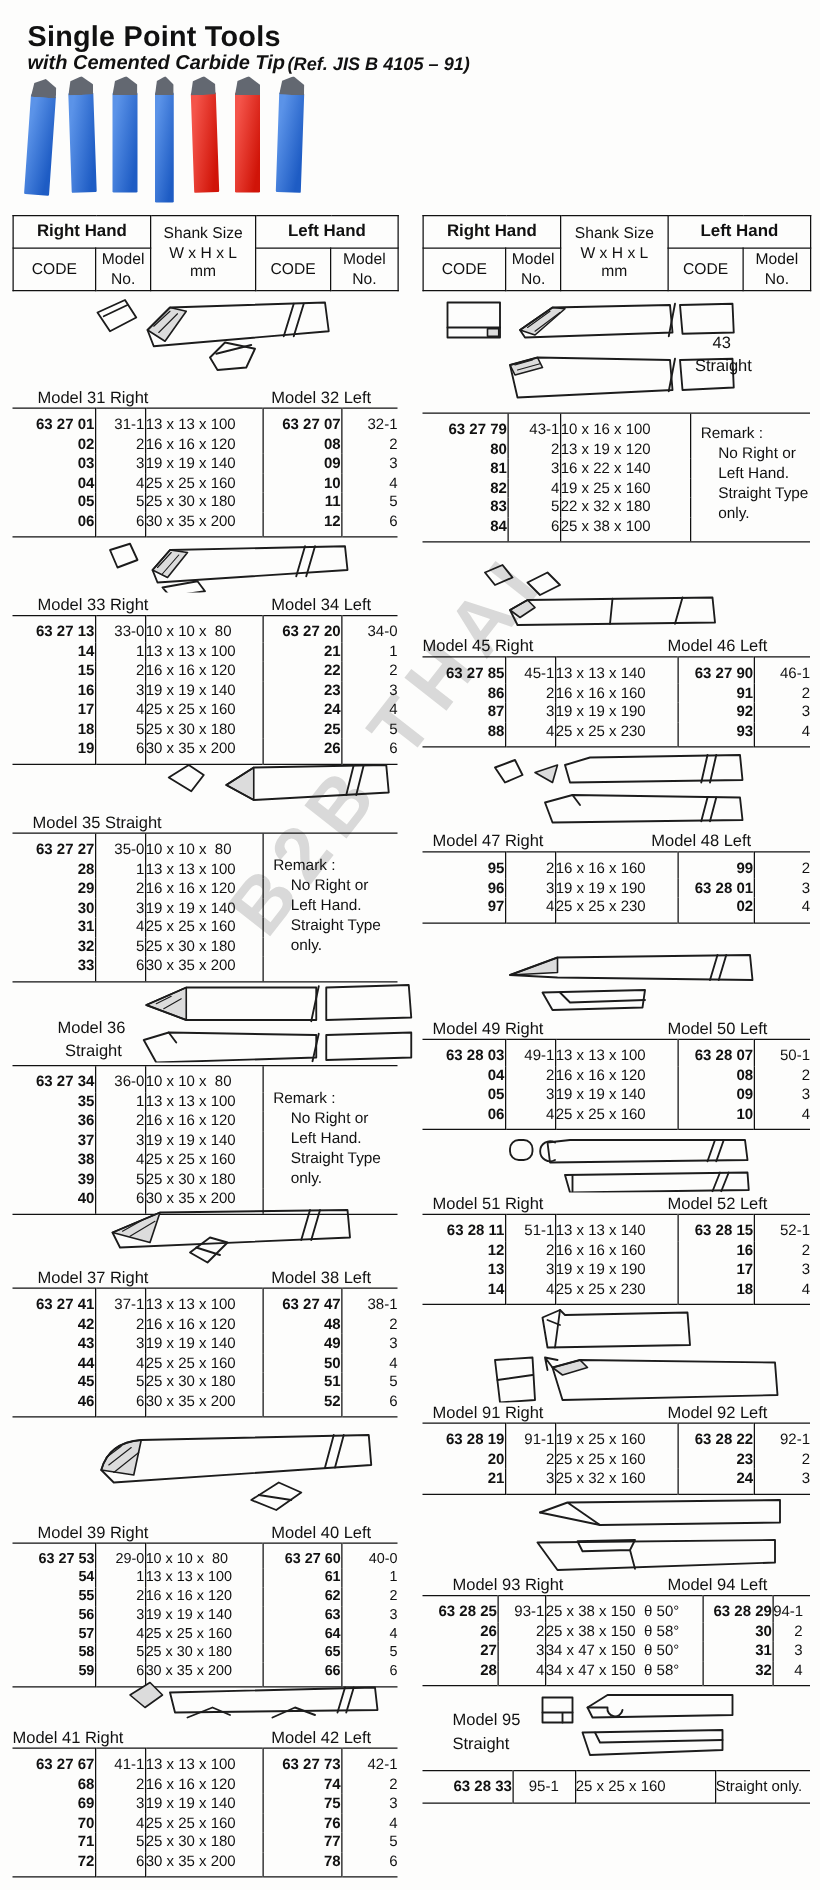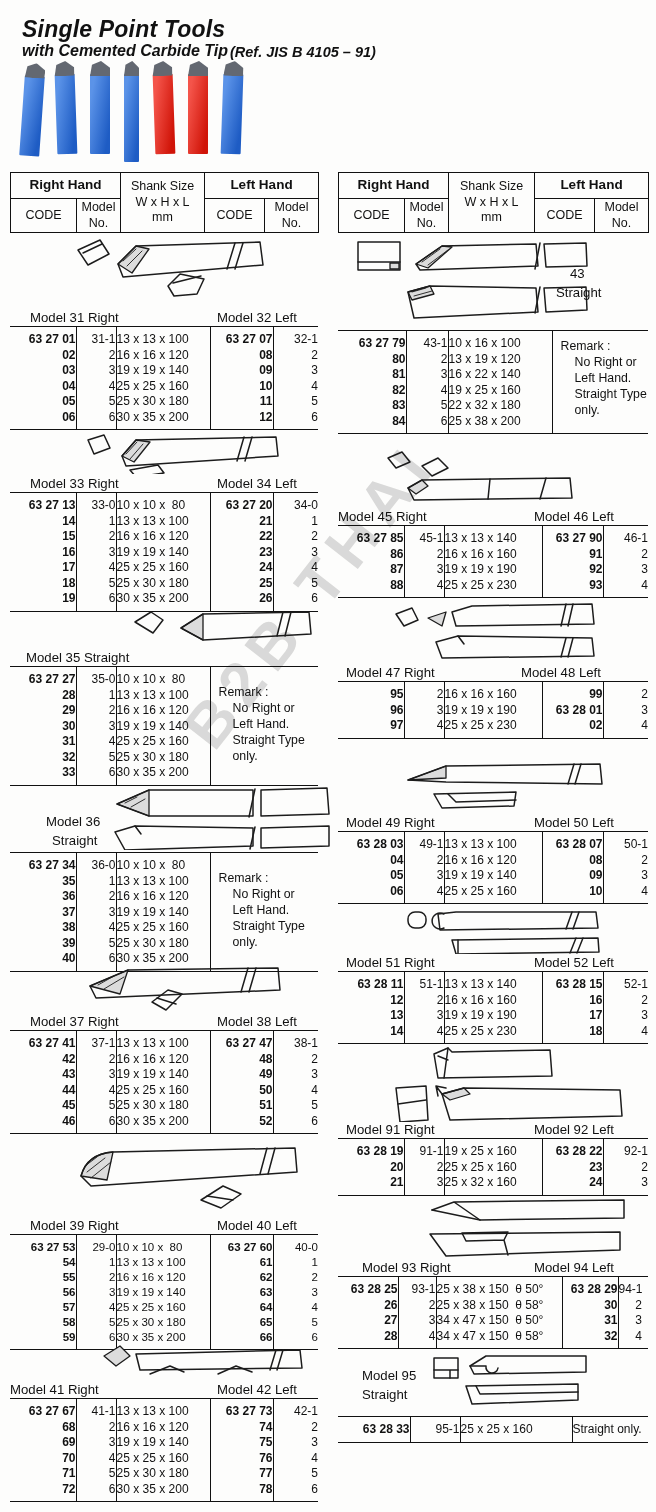--- a/index.html
+++ b/index.html
@@ -1,20 +1,20 @@
 <!DOCTYPE html>
 <html><head>
 <meta charset="utf-8">
 <style>
   html,body{margin:0;padding:0}
   body{width:656px;height:1512px;position:relative;background:#fdfdfc;overflow:hidden;
        font-family:"Liberation Sans","DejaVu Sans",sans-serif;color:#111;
        --tb1:#5b93e8;--tb2:#1e5cc4;--tr1:#f4544a;--tr2:#d01408;--tip:#636871}
   .abs{position:absolute}
-  .title{font-style:italic;font-weight:bold;font-size:23px;letter-spacing:.2px}
+  .title{font-weight:bold;font-size:23px;letter-spacing:.2px}
   .sub{font-style:italic;font-weight:bold;font-size:16px}
   .ref{font-style:italic;font-weight:bold;font-size:14.5px}
   
   .tool{position:absolute;width:20px;height:80px;border-radius:1px}
   .tool::before{content:"";position:absolute;left:0;top:-13px;width:100%;height:15px;
       background:var(--tip);clip-path:polygon(0 100%,10% 25%,55% 0,100% 45%,100% 100%)}
   .tool.blue{background:linear-gradient(100deg,var(--tb1) 15%,var(--tb2) 85%)}
   .tool.red{background:linear-gradient(100deg,var(--tr1) 15%,var(--tr2) 85%)}
   .tool.thin{width:15px}
   
@@ -682,21 +682,21 @@
         <td class="size bR">19 x 25 x 160</td>
       </tr>
         <tr>
         <td class="code bR">83</td>
         <td class="mno bR">5</td>
         <td class="size bR">22 x 32 x 180</td>
       </tr>
         <tr>
         <td class="code bR">84</td>
         <td class="mno bR">6</td>
-        <td class="size bR">25 x 38 x 200</td>
+        <td class="size bR">25 x 38 x 100</td>
       </tr>
     </tbody>
   </table>
   <div class="remark" style="width:96px;padding-top:8px">
     <div>Remark :</div>
     <div class="rl">No Right or</div>
     <div class="rl">Left Hand.</div>
     <div class="rl">Straight Type</div>
     <div class="rl">only.</div>
   </div>
@@ -1028,18 +1028,18 @@
 <table class="tbl abs" style="left:338px;top:1416px;width:310px">
   <colgroup>
       <col style="width:72px">
       <col style="width:50px">
       <col style="width:112px">
       <col style="width:76px">
     </colgroup>
   <tbody>
     <tr style="height:24px">
       <td class="code bR">63 28 33</td>
-      <td class="mno bR" style="text-align:right;padding-right:0">95-1</td>
+      <td class="mno bR" style="text-align:center;padding-right:0">95-1</td>
       <td class="size bR">25 x 25 x 160</td>
       <td class="note">Straight only.</td>
     </tr>
   </tbody>
 </table>
 
 </body></html>

